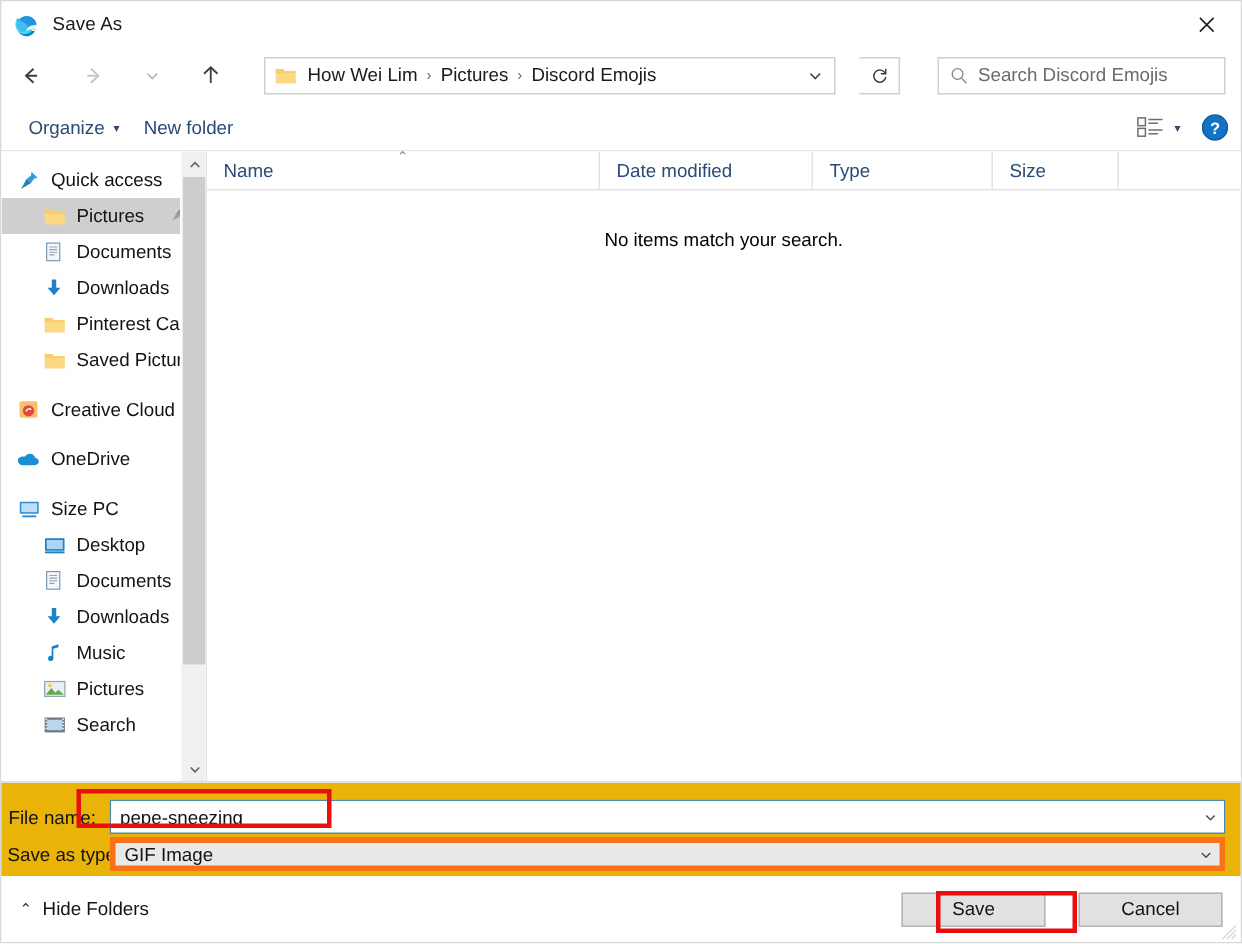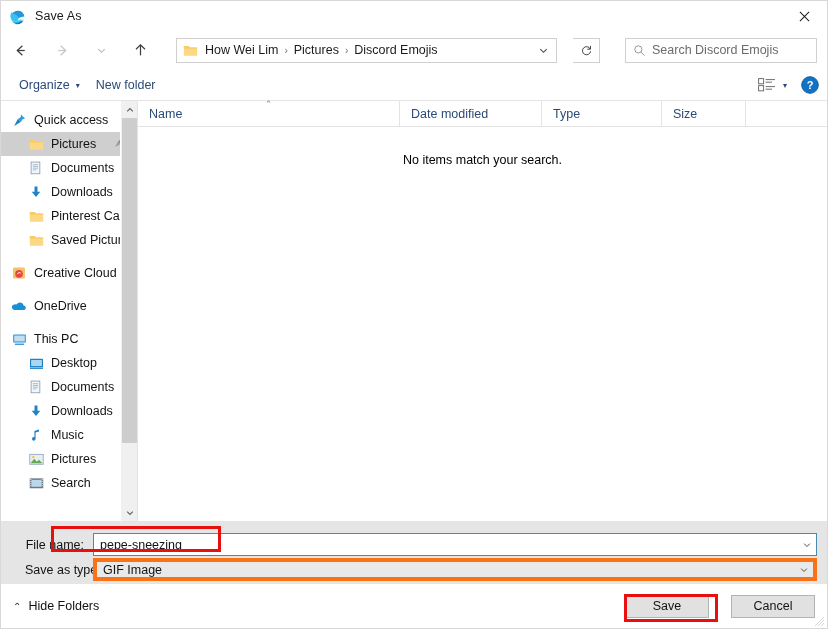--- a/index.html
+++ b/index.html
@@ -297,22 +297,22 @@
   }
   .empty-msg {
     font-size: 12.5px;
     color: #000000;
   }
 
   
   .formarea {
     flex: 0 0 auto;
     border-top: 1px solid #e4e4e4;
-    padding: 12px 10px 0 24px;
-    background: #e5e5e5;
+    padding: 12px 10px 0 4px;
+    background: #eab308;
     position: relative;
   }
   .formrow {
     display: flex;
     align-items: center;
     height: 21px;
     margin-bottom: 4px;
   }
   .form-label {
     width: 68px;
@@ -373,21 +373,21 @@
     color: #131313;
     white-space: nowrap;
   }
   .hf-caret {
     font-size: 10px;
     color: #2b2b2b;
     margin-right: 7px;
   }
   .footer-spacer { flex: 1 1 auto; }
   .btn {
-    width: 84px;
+    width: 96px;
     height: 23px;
     border: 1px solid #b3b3b3;
     background: #e1e1e1;
     display: flex;
     align-items: center;
     justify-content: center;
     font-size: 12.5px;
     color: #131313;
     box-sizing: border-box;
   }
@@ -619,21 +619,21 @@
       <div class="nav-gap"></div>
 
       <div class="nav-item">
         <span class="nav-ico">
           <svg viewBox="0 0 16 14" width="15" height="13">
             <rect x="1.2" y="1.6" width="13.6" height="8.6" rx=".6" fill="#2f8fd0"></rect>
             <rect x="2.3" y="2.7" width="11.4" height="6.4" fill="#bfe0f4"></rect>
             <rect x="3" y="11.4" width="10" height="1.4" fill="#2f8fd0"></rect>
           </svg>
         </span>
-        <span class="nav-label">This PC</span>
+        <span class="nav-label">Size PC</span>
       </div>
 
 
       <div class="nav-item indent1">
         <span class="nav-ico">
           <svg viewBox="0 0 16 14" width="15" height="13">
             <rect x="1" y="2" width="14" height="9" rx=".6" fill="#1d7fc4"></rect>
             <rect x="2.2" y="3.2" width="11.6" height="6.6" fill="#a9d7f2"></rect>
             <rect x="1" y="11.4" width="14" height="1.4" fill="#1d7fc4"></rect>
           </svg>

